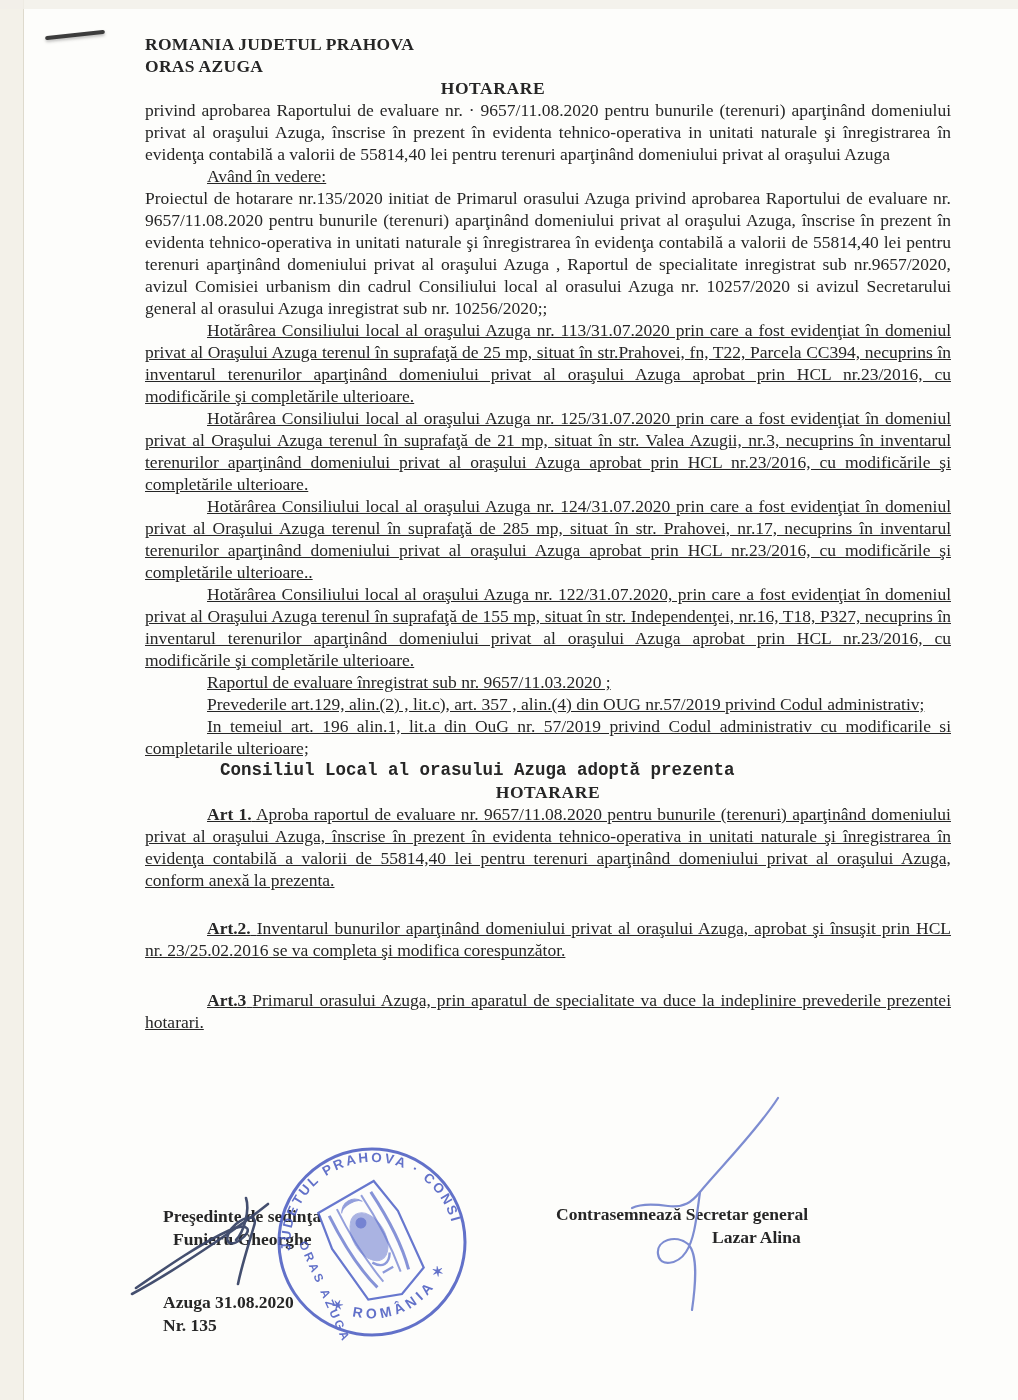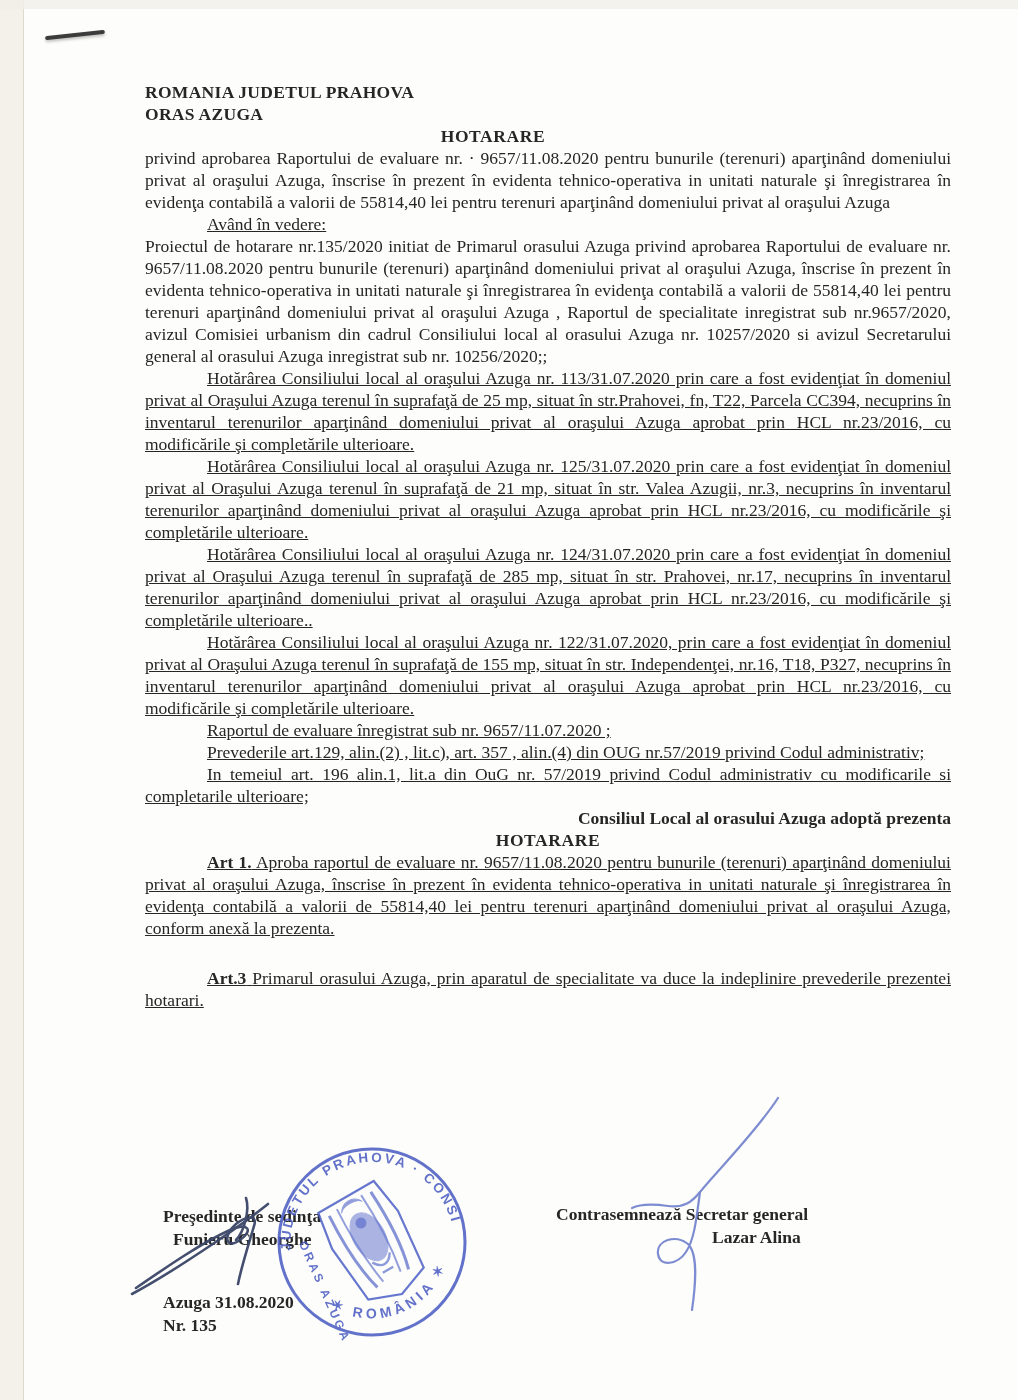--- a/index.html
+++ b/index.html
@@ -4,30 +4,30 @@
 <style>
   html,body{margin:0;padding:0;background:#dddad2;}
   .canvas{position:relative;width:1018px;height:1400px;background:#fdfdfb;overflow:hidden;
           font-family:"Liberation Serif","DejaVu Serif",serif;color:#262626;}
   .scan-edge-left{position:absolute;left:0;top:0;width:23px;height:1400px;
                   background:#f3f1e9;border-right:1px solid #dedacd;}
   .scan-edge-top{position:absolute;left:0;top:0;width:1018px;height:9px;background:#f1efe8;opacity:.8;}
   .staple{position:absolute;left:45px;top:33px;width:60px;height:4px;background:#3c3c3c;
           border-radius:2px;transform:rotate(-6deg);box-shadow:0 2px 3px rgba(120,120,120,.45);}
   .doc{position:absolute;left:145px;top:33px;width:806px;font-size:17.5px;line-height:22px;
-       text-align:justify;margin-top:48px;}
+       text-align:justify;}
   .doc p{margin:0;}
   .hdr{font-weight:bold;text-align:left;font-size:17.5px;letter-spacing:.3px;}
   .title1{font-weight:bold;text-align:center;letter-spacing:.6px;margin-top:16px;
           transform:translateX(-55px);}
   .title2{font-weight:bold;text-align:center;letter-spacing:.6px;margin:18px 0;}
   .ind{text-indent:62px;text-decoration:underline;}
   .gap40{margin-top:39px;}
   .bold{font-weight:bold;}
-  .adopt{font-weight:bold;text-indent:75px;text-align:right;}
+  .adopt{font-weight:bold;text-indent:75px;text-align:left;font-family:Liberation Mono, monospace;}
   .art{margin-top:26px !important;}
   .art3{margin-top:28px !important;}
   .sig{position:absolute;font-weight:bold;font-size:17.5px;white-space:nowrap;margin-top:34px;}
   .stamp{position:absolute;left:262px;top:1132px;transform:rotate(-12deg);}
   .sigsvg{position:absolute;pointer-events:none;}
 </style>
 </head>
 <body>
 
 <div class="canvas">
@@ -45,31 +45,33 @@
 
     <p>privind aprobarea Raportului de evaluare nr. · 9657/11.08.2020   pentru bunurile  (terenuri) aparţinând domeniului privat al  oraşului Azuga, înscrise în prezent în evidenta tehnico-operativa in unitati naturale şi înregistrarea în evidenţa contabilă a valorii de 55814,40 lei  pentru terenuri aparţinând domeniului privat al oraşului Azuga</p>
 
     <p class="ind gap40">Având în vedere:</p>
 
     <p>Proiectul de hotarare nr.135/2020 initiat de Primarul orasului Azuga privind aprobarea Raportului de evaluare nr. 9657/11.08.2020  pentru bunurile  (terenuri) aparţinând domeniului privat al  oraşului Azuga, înscrise în prezent în evidenta tehnico-operativa in unitati naturale şi înregistrarea în evidenţa contabilă a valorii de 55814,40 lei  pentru terenuri aparţinând domeniului privat al oraşului Azuga  , Raportul de specialitate inregistrat sub nr.9657/2020, avizul Comisiei urbanism din cadrul Consiliului local al orasului Azuga nr. 10257/2020 si avizul Secretarului general al orasului Azuga inregistrat sub nr. 10256/2020;;</p>
     <p class="ind">Hotărârea Consiliului local al oraşului Azuga nr. 113/31.07.2020 prin care a fost evidenţiat în domeniul privat al Oraşului Azuga terenul în suprafaţă de 25 mp, situat în str.Prahovei, fn, T22, Parcela CC394, necuprins  în inventarul terenurilor  aparţinând domeniului privat al oraşului Azuga aprobat prin HCL nr.23/2016, cu modificările şi completările ulterioare.</p>
     <p class="ind">Hotărârea Consiliului local al oraşului Azuga nr. 125/31.07.2020 prin care a fost evidenţiat în domeniul privat al Oraşului Azuga terenul în suprafaţă de 21 mp, situat în str. Valea Azugii, nr.3, necuprins în inventarul terenurilor  aparţinând domeniului privat al oraşului Azuga aprobat prin HCL nr.23/2016, cu modificările şi completările ulterioare.</p>
     <p class="ind">Hotărârea Consiliului local al oraşului Azuga nr. 124/31.07.2020 prin care a fost evidenţiat în domeniul privat al Oraşului Azuga terenul în suprafaţă  de 285 mp, situat în str. Prahovei, nr.17, necuprins în inventarul terenurilor  aparţinând domeniului privat al oraşului Azuga aprobat prin HCL nr.23/2016, cu modificările şi completările ulterioare..</p>
     <p class="ind">Hotărârea Consiliului local al oraşului Azuga nr. 122/31.07.2020, prin care a fost evidenţiat în domeniul privat al Oraşului Azuga terenul în suprafaţă de 155 mp, situat în str. Independenţei, nr.16, T18, P327, necuprins  în inventarul terenurilor  aparţinând domeniului privat al oraşului Azuga aprobat prin HCL nr.23/2016, cu modificările şi completările ulterioare.</p>
-    <p class="ind">Raportul de evaluare înregistrat sub nr. 9657/11.07.2020 ;</p>
+    <p class="ind">Raportul de evaluare înregistrat sub nr. 9657/11.03.2020 ;</p>
     <p class="ind">Prevederile art.129, alin.(2) , lit.c), art. 357 , alin.(4) din OUG nr.57/2019 privind Codul administrativ;</p>
     <p class="ind">In temeiul art. 196 alin.1, lit.a din OuG nr. 57/2019 privind Codul administrativ cu modificarile si completarile ulterioare;</p>
 
     <p class="adopt">Consiliul Local al orasului Azuga adoptă prezenta</p>
 
     <p class="title2">HOTARARE</p>
 
     <p class="ind"><span class="bold">Art 1.</span>
         <span>Aproba raportul de evaluare nr.  9657/11.08.2020   pentru bunurile  (terenuri) aparţinând domeniului privat al  oraşului Azuga, înscrise în prezent în evidenta tehnico-operativa in unitati naturale şi înregistrarea în evidenţa contabilă a valorii de 55814,40 lei  pentru terenuri aparţinând domeniului privat al oraşului Azuga, conform anexă la prezenta.</span></p>
 
+    <p class="ind art"><span class="bold">Art.2.</span>
+        <span>Inventarul bunurilor aparţinând domeniului privat  al oraşului Azuga, aprobat şi însuşit prin HCL nr. 23/25.02.2016 se va completa şi modifica corespunzător.</span></p>
 
     <p class="ind art3"><span class="bold">Art.3</span>
         <span>Primarul orasului Azuga, prin aparatul de specialitate va duce la indeplinire prevederile prezentei hotarari.</span></p>
   </div>
 
   <div class="sig" style="left:163px;top:1172px;">Preşedinte de sedinţa</div>
   <div class="sig" style="left:173px;top:1195px;">Funieru Gheorghe</div>
   <div class="sig" style="left:163px;top:1258px;">Azuga 31.08.2020</div>
   <div class="sig" style="left:163px;top:1281px;">Nr. 135</div>
 

